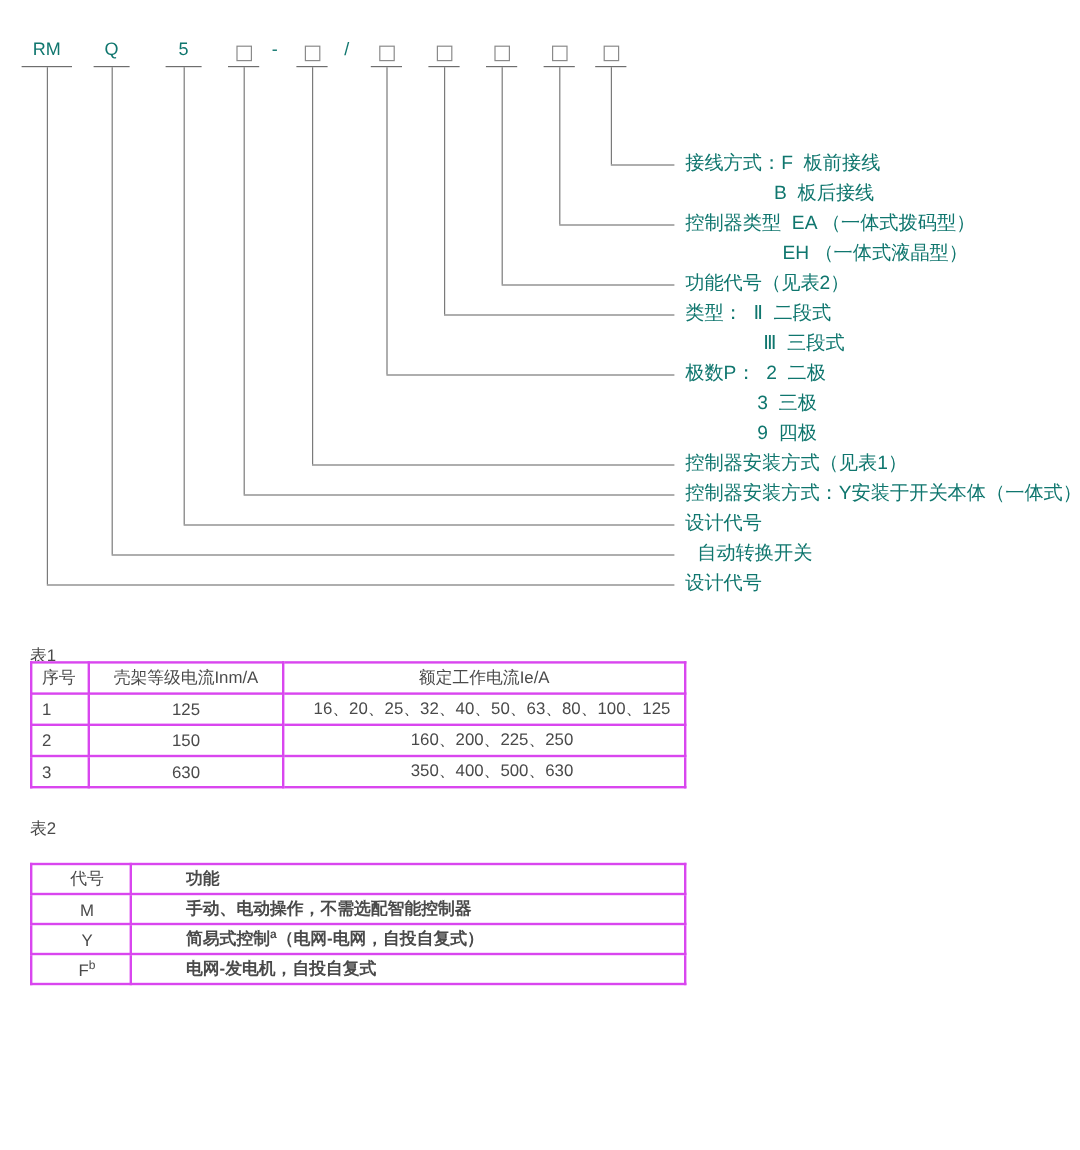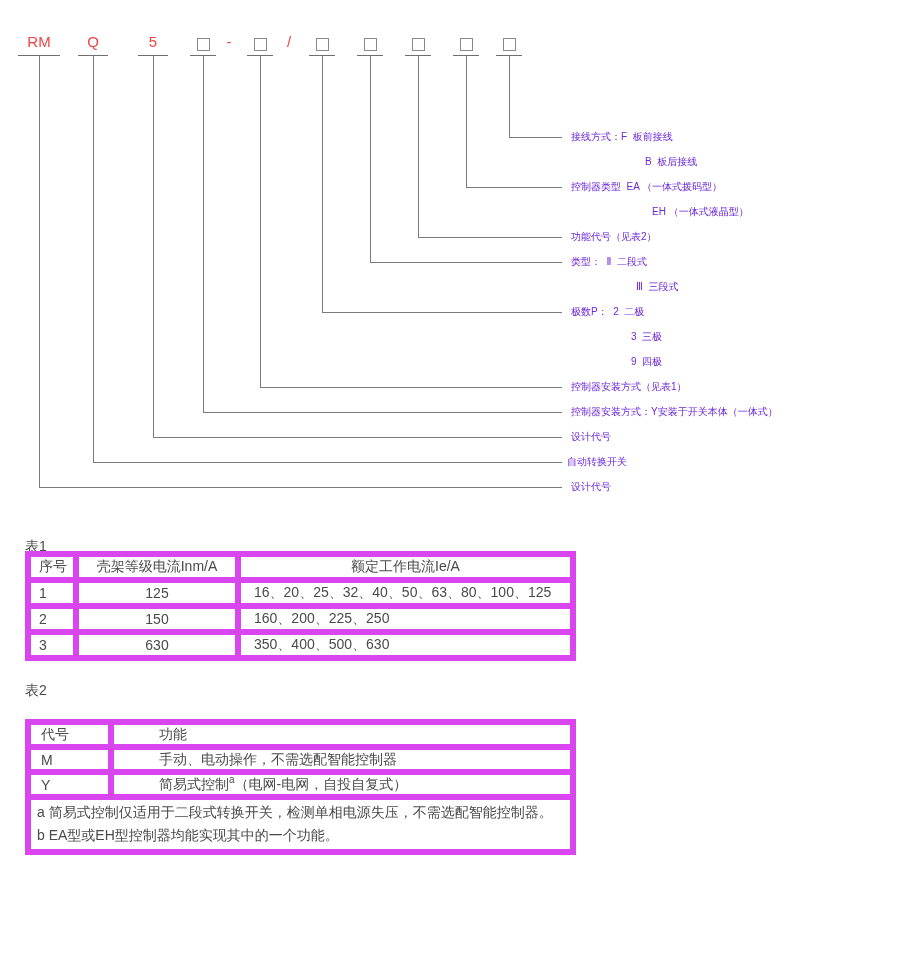--- a/index.html
+++ b/index.html
@@ -5,46 +5,46 @@
   * { margin:0; padding:0; box-sizing:border-box; }
   html,body { background:#ffffff; }
   .page {
     position:relative; width:900px; height:958px; background:#ffffff;
     font-family:"Liberation Sans","DejaVu Sans",sans-serif;
     color:#4a4a4a; overflow:hidden;
   }
   
   .sym {
     position:absolute; top:33px; transform:translateX(-50%);
-    font-size:15px; color:#ef4444; white-space:pre; line-height:18px;
+    font-size:15px; color:#0f766e; white-space:pre; line-height:18px;
   }
   .sym-box {
     position:absolute; top:38px; width:13px; height:13px;
     border:1px solid #8a8a8a; background:#fff;
   }
   .ul { position:absolute; top:55px; height:1px; background:#6e6e6e; }
   .vline { position:absolute; width:1px; background:#7a7a7a; }
   .hline { position:absolute; height:1px; background:#7a7a7a; }
   .lbl {
-    position:absolute; font-size:10px; line-height:16px; color:#6d28d9;
+    position:absolute; font-size:16px; line-height:16px; color:#0f766e;
     white-space:pre;
   }
   
   .caption { position:absolute; font-size:14px; color:#4a4a4a; }
   table { position:absolute; border-collapse:collapse; table-layout:fixed; background:#fff; }
   th, td {
-    border:6px solid #d946ef; font-size:14px; font-weight:normal;
+    border:2px solid #d946ef; font-size:14px; font-weight:normal;
     color:#4a4a4a; height:26px; vertical-align:middle; white-space:nowrap;
     overflow:hidden;
   }
   .t2 th, .t2 td { height:25px; }
   .pl8  { text-align:left; padding-left:8px; }
-  .pl10 { text-align:left; padding-left:10px;margin-top:20px; }
-  .pl13 { text-align:left; padding-left:13px; }
-  .pl45 { text-align:left; padding-left:45px; }
+  .pl10 { text-align:center; padding-left:10px;margin-top:20px; }
+  .pl13 { text-align:center; padding-left:13px; }
+  .pl45 { text-align:left; padding-left:45px;font-weight:bold; }
   .ctr  { text-align:center; }
   sup { font-size:10px; line-height:0; }
   .notes-cell { padding:1px 0 2px 6px; height:48px; }
   .note-line { font-size:14px; line-height:23px; color:#4a4a4a; white-space:nowrap; }
 </style>
 </head>
 <body>
 
 <div class="page">
 
@@ -102,21 +102,21 @@
     <div class="lbl" style="left:652px;top:204px">EH （一体式液晶型）</div>
     <div class="lbl" style="left:571px;top:229px">功能代号（见表2）</div>
     <div class="lbl" style="left:571px;top:254px">类型：  Ⅱ  二段式</div>
     <div class="lbl" style="left:636px;top:279px">Ⅲ  三段式</div>
     <div class="lbl" style="left:571px;top:304px">极数P：  2  二极</div>
     <div class="lbl" style="left:631px;top:329px">3  三极</div>
     <div class="lbl" style="left:631px;top:354px">9  四极</div>
     <div class="lbl" style="left:571px;top:379px">控制器安装方式（见表1）</div>
     <div class="lbl" style="left:571px;top:404px">控制器安装方式：Y安装于开关本体（一体式）</div>
     <div class="lbl" style="left:571px;top:429px">设计代号</div>
-    <div class="lbl" style="left:567px;top:454px">自动转换开关</div>
+    <div class="lbl" style="left:581px;top:454px">自动转换开关</div>
     <div class="lbl" style="left:571px;top:479px">设计代号</div>
   </div>
 
   <div class="caption" style="left:25px;top:538px">表1</div>
   <table class="t1" style="left:25px;top:551px;width:545px">
     <colgroup>
         <col style="width:48px">
         <col style="width:162px">
         <col style="width:335px">
       </colgroup>
@@ -161,21 +161,19 @@
     <tbody>
       <tr>
         <td class="pl10"><span>M</span><sup></sup></td>
         <td class="pl45"><span>手动、电动操作，不需选配智能控制器</span><sup></sup><span></span></td>
       </tr>
       <tr>
         <td class="pl10"><span>Y</span><sup></sup></td>
         <td class="pl45"><span>简易式控制</span><sup>a</sup><span>（电网-电网，自投自复式）</span></td>
       </tr>
       <tr>
-        <td class="notes-cell" colspan="2">
-          <div class="note-line">a 简易式控制仅适用于二段式转换开关，检测单相电源失压，不需选配智能控制器。</div>
-          <div class="note-line">b EA型或EH型控制器均能实现其中的一个功能。</div>
-        </td>
+        <td class="pl10"><span>F</span><sup>b</sup></td>
+        <td class="pl45"><span>电网-发电机，自投自复式</span><sup></sup><span></span></td>
       </tr>
     </tbody>
   </table>
 
 </div>
 
 </body></html>

